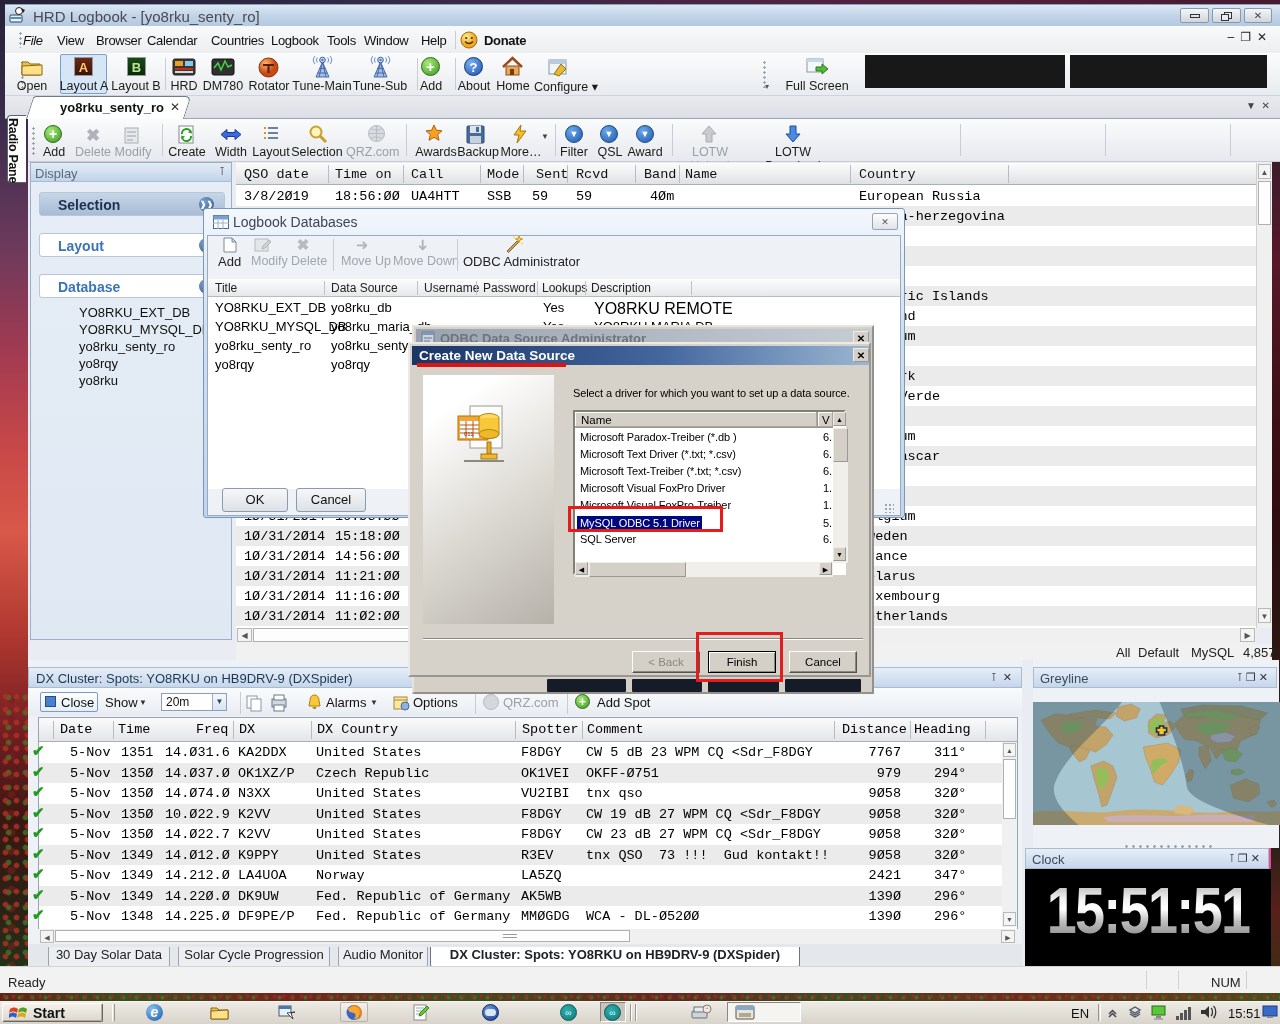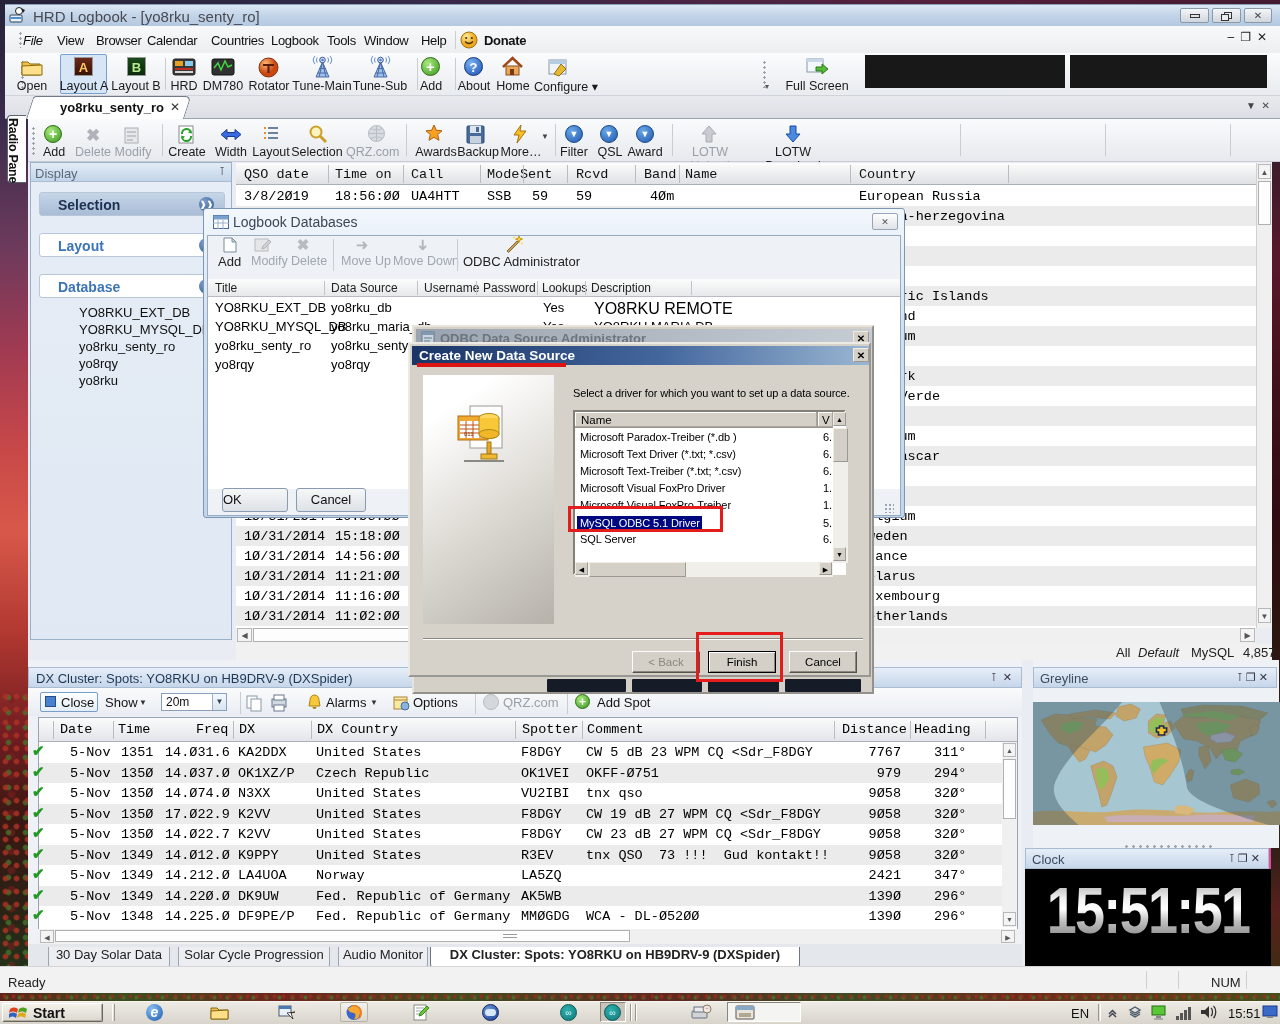--- a/index.html
+++ b/index.html
@@ -319,21 +319,21 @@
  <div class="abs ditem" style="top:210px;">yo8rku</div>
 </div>
 
 <div class="abs" style="left:28px;top:162px;width:1244px;height:498px;background:#e9edf3;"></div>
 <div class="abs" id="mt">
  <div class="abs" id="mthdr"></div>
  <div class="abs mth" style="left:8px;">QSO date</div>
  <div class="abs mth" style="left:99px;">Time on</div>
  <div class="abs mth" style="left:175px;">Call</div>
  <div class="abs mth" style="left:251px;">Mode</div>
- <div class="abs mth" style="left:284px;">Sent</div>
+ <div class="abs mth" style="left:300px;">Sent</div>
  <div class="abs mth" style="left:340px;">Rcvd</div>
  <div class="abs mth" style="left:408px;">Band</div>
  <div class="abs mth" style="left:449px;">Name</div>
  <div class="abs mth" style="left:623px;">Country</div>
  <div class="abs mtsep" style="left:92px;"></div>
     <div class="abs mtsep" style="left:167px;"></div>
     <div class="abs mtsep" style="left:244px;"></div>
     <div class="abs mtsep" style="left:287px;"></div>
     <div class="abs mtsep" style="left:331px;"></div>
     <div class="abs mtsep" style="left:399px;"></div>
@@ -381,21 +381,21 @@
  <div class="abs" style="left:1px;top:18px;width:13px;height:44px;background:#fdfdfd;border:1px solid #b0b0b0;"></div>
  <div class="abs sbbtn" style="left:1px;top:445px;width:13px;height:15px;font-size:8px;line-height:15px;">▼</div>
 </div>
 <div class="abs" id="mths">
  <div class="abs sbbtn" style="left:1px;top:0px;width:15px;height:14px;font-size:8px;line-height:14px;">◀</div>
  <div class="abs" style="left:17px;top:0px;width:400px;height:14px;background:#fdfdfd;border:1px solid #b0b0b0;"></div>
  <div class="abs sbbtn" style="left:1004px;top:0px;width:15px;height:14px;font-size:8px;line-height:14px;">▶</div>
 </div>
 <div class="abs" id="mtinfo">
  <span style="position:absolute;left:880px;top:1px;">All</span>
- <span style="position:absolute;left:902px;top:1px;font-style:italic;">Default</span>
+ <span style="position:absolute;left:902px;top:1px;">Default</span>
  <span style="position:absolute;left:955px;top:1px;">MySQL</span>
  <span style="position:absolute;left:1007px;top:1px;">4,857</span>
 </div>
 <div class="abs" id="dlglog">
  <svg class="abs" style="left:9px;top:6px;" width="16" height="14" viewBox="0 0 16 14">
       <rect x="0.5" y="0.5" width="15" height="13" fill="#fff" stroke="#4a6a9a"></rect>
       <rect x="0.5" y="0.5" width="15" height="4" fill="#7aa0d0"></rect>
       <path d="M0 8h16M5 5v9M10 5v9" stroke="#9ab0cc"></path>
     </svg>
  <div class="abs" style="left:29px;top:5px;font-size:14px;color:#3c4654;">Logbook Databases</div>
@@ -445,21 +445,21 @@
  <div class="abs" style="left:339px;top:91px;font-size:13px;color:#000;">Yes</div>
  <div class="abs" style="left:390px;top:91px;font-size:16px;color:#000;">YO8RKU REMOTE</div>
  <div class="abs" style="left:11px;top:110px;font-size:13px;color:#000;">YO8RKU_MYSQL_DB</div>
  <div class="abs" style="left:127px;top:110px;font-size:13px;color:#000;">yo8rku_maria_db</div>
  <div class="abs" style="left:339px;top:110px;font-size:13px;color:#000;">Yes</div>
  <div class="abs" style="left:390px;top:110px;font-size:13px;color:#000;">YO8RKU MARIA DB</div>
  <div class="abs" style="left:11px;top:129px;font-size:13px;color:#000;">yo8rku_senty_ro</div>
  <div class="abs" style="left:127px;top:129px;font-size:13px;color:#000;">yo8rku_senty_ro</div>
  <div class="abs" style="left:11px;top:148px;font-size:13px;color:#000;">yo8rqy</div>
  <div class="abs" style="left:127px;top:148px;font-size:13px;color:#000;">yo8rqy</div>
- <div class="abs" style="left:18px;top:279px;width:66px;height:24px;background:linear-gradient(180deg,#f6f7f8,#dde1e6);border:1px solid #8a9ab0;border-radius:3px;font-size:13px;color:#111;line-height:22px;">OK</div>
+ <div class="abs" style="left:18px;top:279px;width:66px;height:24px;background:linear-gradient(180deg,#f6f7f8,#dde1e6);border:1px solid #8a9ab0;border-radius:3px;font-size:13px;color:#111;text-align:center;line-height:22px;">OK</div>
  <div class="abs" style="left:92px;top:279px;width:70px;height:24px;background:linear-gradient(180deg,#f6f7f8,#dde1e6);border:1px solid #8a9ab0;border-radius:3px;font-size:13px;color:#111;text-align:center;line-height:22px;">Cancel</div>
  <div class="abs" style="left:680px;top:294px;width:10px;height:10px;background-image:radial-gradient(circle,#9aa6b4 1px,transparent 1.4px);background-size:4px 4px;"></div>
 </div>
 
 <div class="abs" id="dlgodbc">
  <div class="abs ctitle" style="width:456px;background:linear-gradient(90deg,#9aa4b0,#c6ccd4);">
   <svg class="abs" style="left:5px;top:2px;" width="14" height="14" viewBox="0 0 14 14">
         <rect x="1" y="1" width="12" height="12" fill="#c8d4e0" stroke="#68788a"></rect>
         <rect x="1" y="1" width="12" height="3" fill="#8098b0"></rect>
         <path d="M3 7h8M3 10h6" stroke="#68788a"></path>
@@ -617,21 +617,21 @@
   <div class="abs mono dxr" style="left:82px;top:68.0px;">135Ø</div>
   <div class="abs mono dxr" style="left:126px;top:68.0px;">14.Ø74.Ø</div>
   <div class="abs mono dxr" style="left:199px;top:68.0px;">N3XX</div>
   <div class="abs mono dxr" style="left:277px;top:68.0px;">United States</div>
   <div class="abs mono dxr" style="left:482px;top:68.0px;">VU2IBI</div>
   <div class="abs mono dxr" style="left:547px;top:68.0px;">tnx qso</div>
   <div class="abs mono dxr" style="left:755px;top:68.0px;width:107px;text-align:right;">9Ø58</div>
   <div class="abs mono dxr" style="left:895px;top:68.0px;">32Ø°</div>
   <div class="abs mono dxr" style="left:31px;top:88.5px;">5-Nov</div>
   <div class="abs mono dxr" style="left:82px;top:88.5px;">135Ø</div>
-  <div class="abs mono dxr" style="left:126px;top:88.5px;">17.Ø22.9</div>
+  <div class="abs mono dxr" style="left:126px;top:88.5px;">10.Ø22.9</div>
   <div class="abs mono dxr" style="left:199px;top:88.5px;">K2VV</div>
   <div class="abs mono dxr" style="left:277px;top:88.5px;">United States</div>
   <div class="abs mono dxr" style="left:482px;top:88.5px;">F8DGY</div>
   <div class="abs mono dxr" style="left:547px;top:88.5px;">CW 19 dB 27 WPM CQ &lt;Sdr_F8DGY</div>
   <div class="abs mono dxr" style="left:755px;top:88.5px;width:107px;text-align:right;">9Ø58</div>
   <div class="abs mono dxr" style="left:895px;top:88.5px;">32Ø°</div>
   <div class="abs mono dxr" style="left:31px;top:109.0px;">5-Nov</div>
   <div class="abs mono dxr" style="left:82px;top:109.0px;">135Ø</div>
   <div class="abs mono dxr" style="left:126px;top:109.0px;">14.Ø22.7</div>
   <div class="abs mono dxr" style="left:199px;top:109.0px;">K2VV</div>

